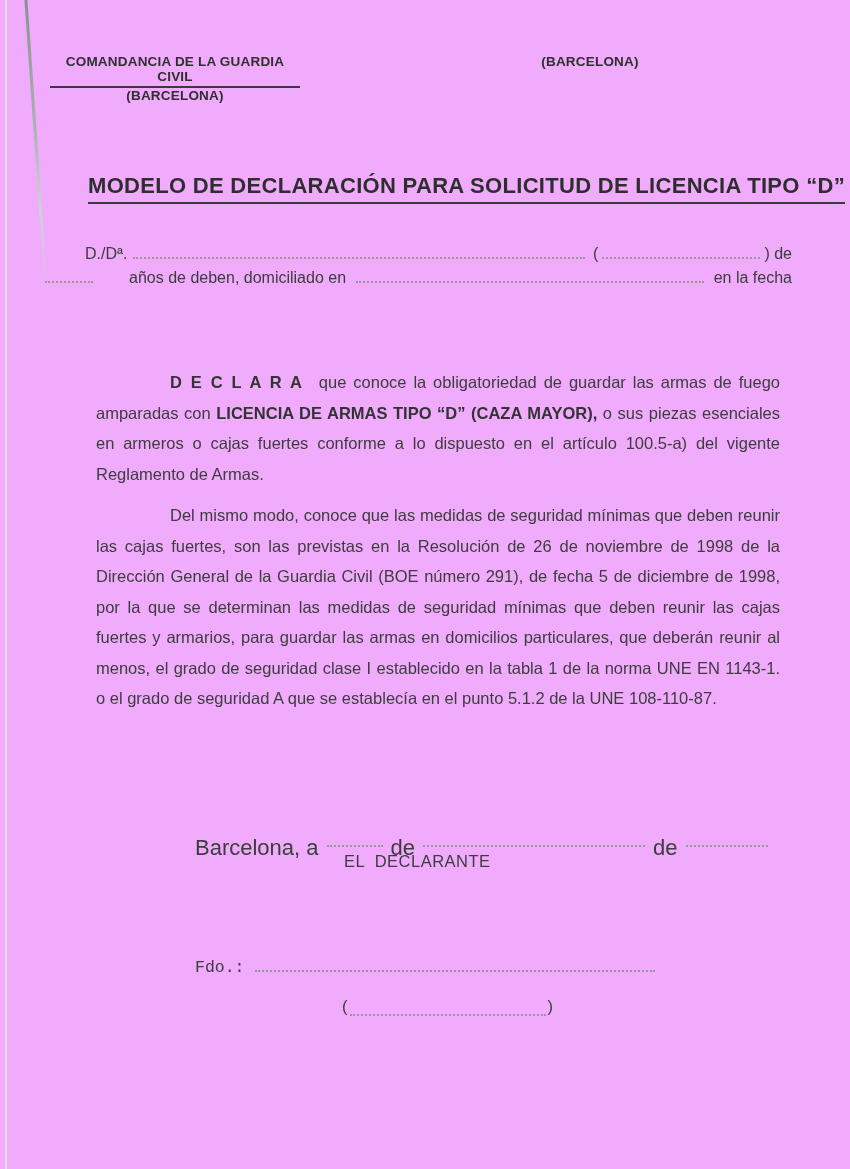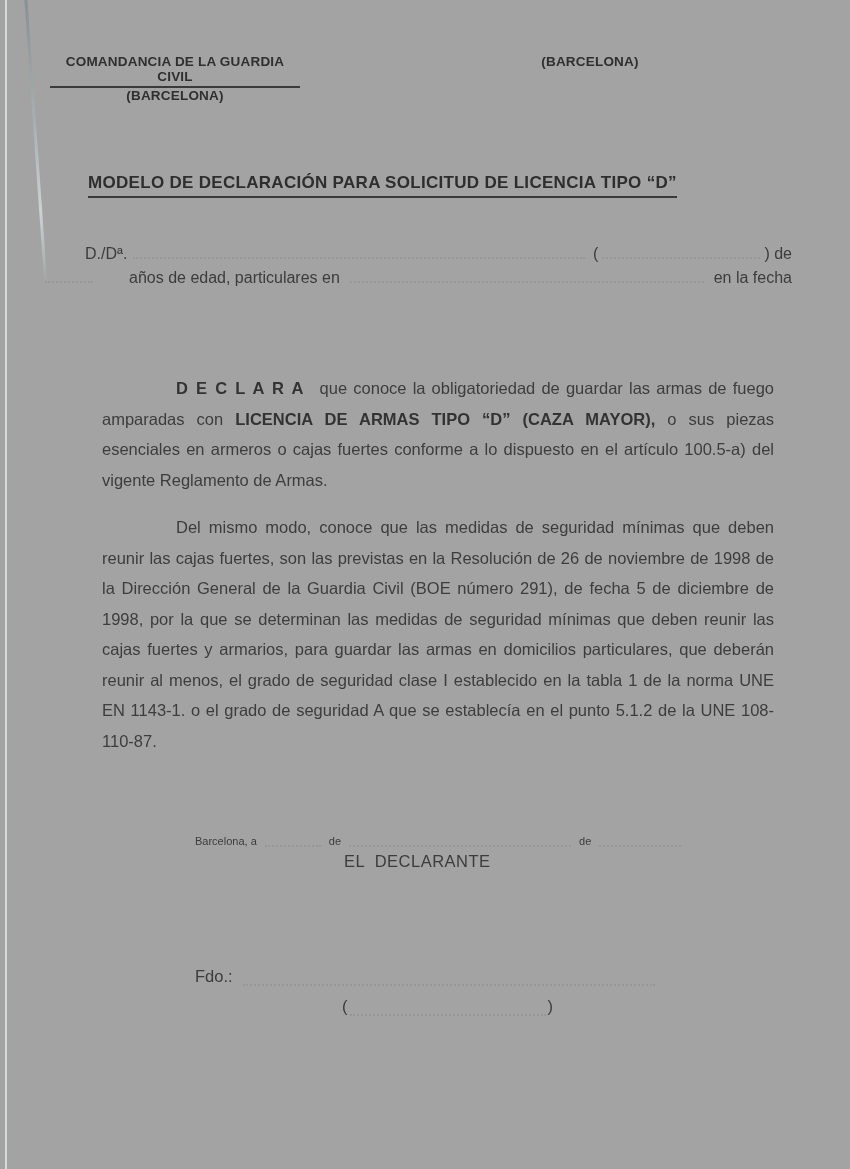--- a/index.html
+++ b/index.html
@@ -1,63 +1,63 @@
 <!DOCTYPE html>
 <html><head>
 <meta charset="utf-8">
 <style>
   html,body{margin:0;padding:0;background:#e9e9e9;}
   .page{
     position:relative;
     width:850px;height:1169px;
     margin:0 auto;
-    background:#a3a3a3;
+    background:#f0abfc;
     overflow:hidden;
     font-family:"Liberation Sans","DejaVu Sans",sans-serif;
     color:#3b3b3b;
   }
   
   .artifact-light{position:absolute;left:5px;top:0;width:2px;height:100%;background:#e2e6e6;opacity:.8;}
   .artifact-dark{
     position:absolute;left:24px;top:-6px;width:3px;height:290px;
     background:linear-gradient(to bottom,#879090,#a8b0b0 45%,#cdd3d3 75%,rgba(205,211,211,0));
     transform:rotate(-4deg);transform-origin:top center;border-radius:2px;
   }
   
   .hdr{position:absolute;top:54px;font-weight:bold;font-size:13.5px;color:#2f2f2f;text-align:center;letter-spacing:.2px;}
   .hdr-left{left:50px;width:250px;}
   .hdr-right{left:400px;width:380px;}
   .hdr .u{border-bottom:2px solid #3a3a3a;padding-bottom:2px;display:inline-block;}
   .hdr .sub{}
   
   .doc-title{
     position:absolute;top:173px;left:88px;
-    font-weight:bold;font-size:17px;color:#2e2e2e;letter-spacing:.3px;text-align:right;
+    font-weight:bold;font-size:22px;color:#2e2e2e;letter-spacing:.3px;text-align:right;
   }
   .doc-title .u{border-bottom:2.5px solid #3a3a3a;padding-bottom:3px;display:inline-block;}
   
   .fill{position:absolute;top:245px;left:45px;width:747px;font-size:16px;color:#3c3c3c;}
   .frow{display:flex;align-items:flex-start;height:24px;}
   .blank{border-bottom:2px dotted #979797;height:14px;box-sizing:border-box;}
   .grow{flex:1;}
   
   .body-text{
     position:absolute;top:356px;left:85px;width:706px;
     font-size:16.5px;line-height:30.5px;text-align:justify;color:#3d3d3d;
   }
-  .body-text p{margin:17px;text-indent:74px;}
+  .body-text p{margin:11px;text-indent:74px;}
   .b{font-weight:bold;color:#333;}
   .lead{letter-spacing:1px;margin-right:9px;}
   
-  .date-line{position:absolute;top:835px;left:195px;display:flex;align-items:flex-start;font-size:11px;color:#3c3c3c;}
+  .date-line{position:absolute;top:835px;left:195px;display:flex;align-items:flex-start;font-size:22px;color:#3c3c3c;}
   .date-line .blank{height:12px;}
   .declarant{position:absolute;top:852px;left:344px;font-size:16.5px;color:#3c3c3c;letter-spacing:.5px;word-spacing:5px;}
   
   .fdo{position:absolute;top:958px;left:195px;width:460px;font-size:16.5px;color:#3c3c3c;}
-  .fdo-row{display:flex;align-items:flex-end;height:28px;}
+  .fdo-row{display:flex;height:28px;font-family:Liberation Mono, monospace;}
   .paren-row{display:flex;align-items:flex-end;height:26px;margin-left:145px;margin-top:4px;width:215px;}
   .paren{padding:0 2px;}
 </style>
 </head>
 <body>
 
 <div class="page">
 
   <div class="artifact-light"></div>
   <div class="artifact-dark"></div>
@@ -77,21 +77,21 @@
   <div class="fill">
     <div class="frow">
       <span style="margin-left:40px">D./Dª.</span>
       <span class="blank grow" style="margin:0 8px 0 6px"></span>
       <span>(</span>
       <span class="blank" style="width:158px;margin:0 4px"></span>
       <span>) de</span>
     </div>
     <div class="frow">
       <span class="blank" style="width:48px"></span>
-      <span style="margin-left:36px">años de edad, particulares en</span>
+      <span style="margin-left:36px">años de deben, domiciliado en</span>
       <span class="blank grow" style="margin:0 10px"></span>
       <span>en la fecha</span>
     </div>
   </div>
 
   <div class="body-text">
     <p><span class="b lead">D E C L A R A</span> <span>que conoce la obligatoriedad de guardar las armas de fuego amparadas con</span> <span class="b">LICENCIA DE ARMAS TIPO “D” (CAZA MAYOR),</span> <span>o sus piezas esenciales en armeros o cajas fuertes conforme a lo dispuesto en el artículo 100.5-a) del vigente Reglamento de Armas.</span></p>
     <p>Del mismo modo, conoce que las medidas de seguridad mínimas que deben reunir las cajas fuertes, son las previstas en la Resolución de 26 de noviembre de 1998 de la Dirección General de la Guardia Civil (BOE número 291), de fecha 5 de diciembre de 1998, por la que se determinan las medidas de seguridad mínimas que deben reunir las cajas fuertes y armarios, para guardar las armas en domicilios particulares, que deberán reunir al menos, el grado de seguridad clase I establecido en la tabla 1 de la norma UNE EN 1143-1. o el grado de seguridad A que se establecía en el punto 5.1.2 de la UNE 108-110-87.</p>
   </div>
 

